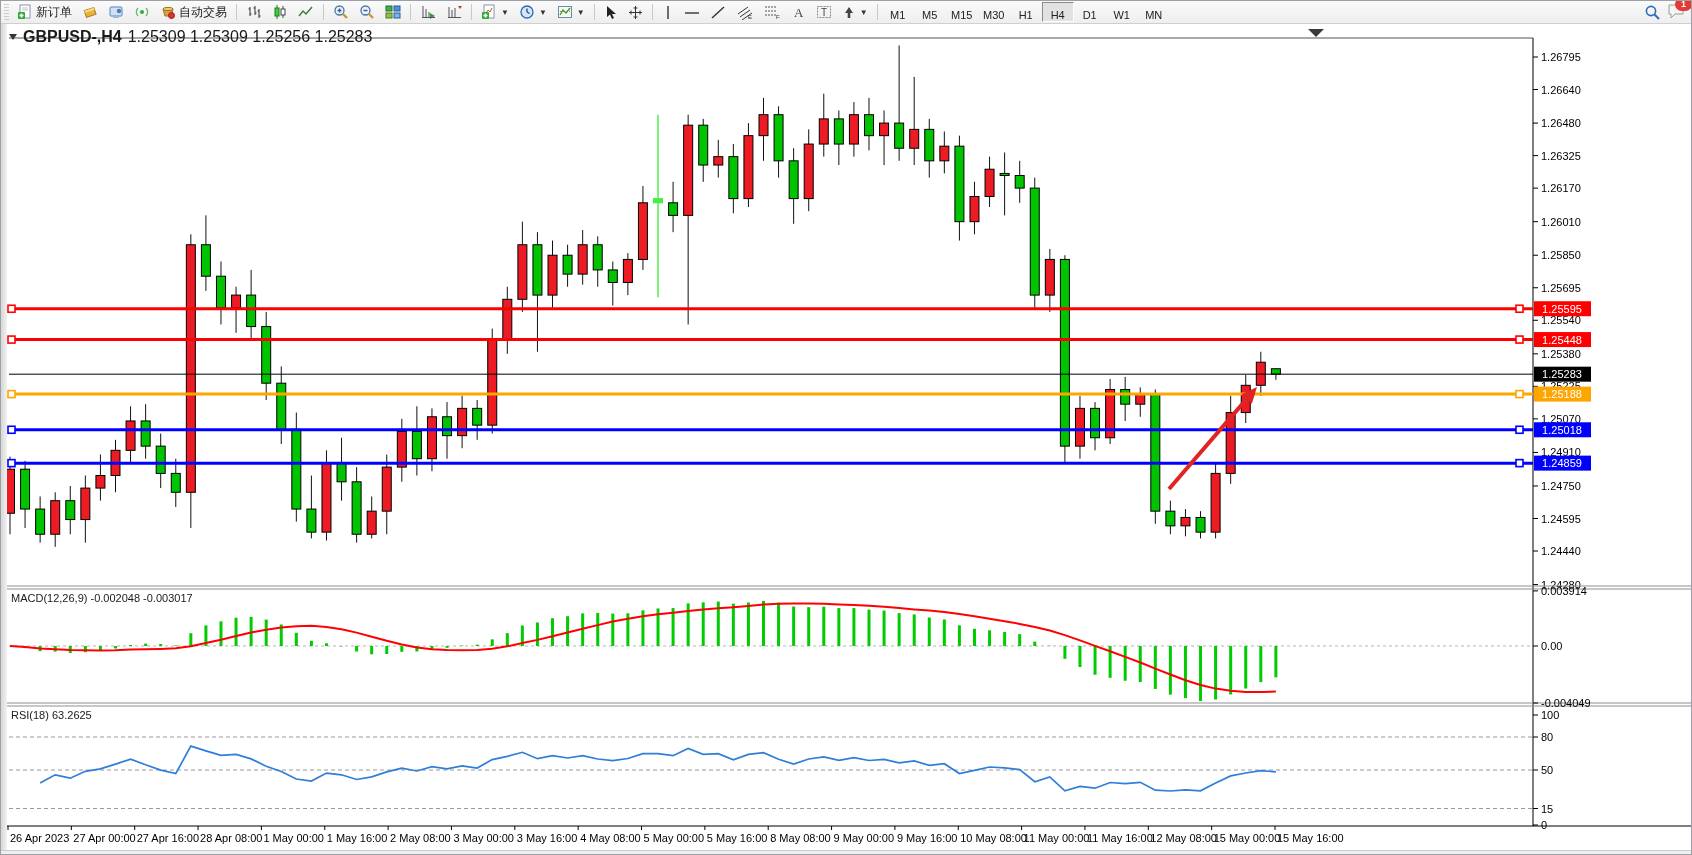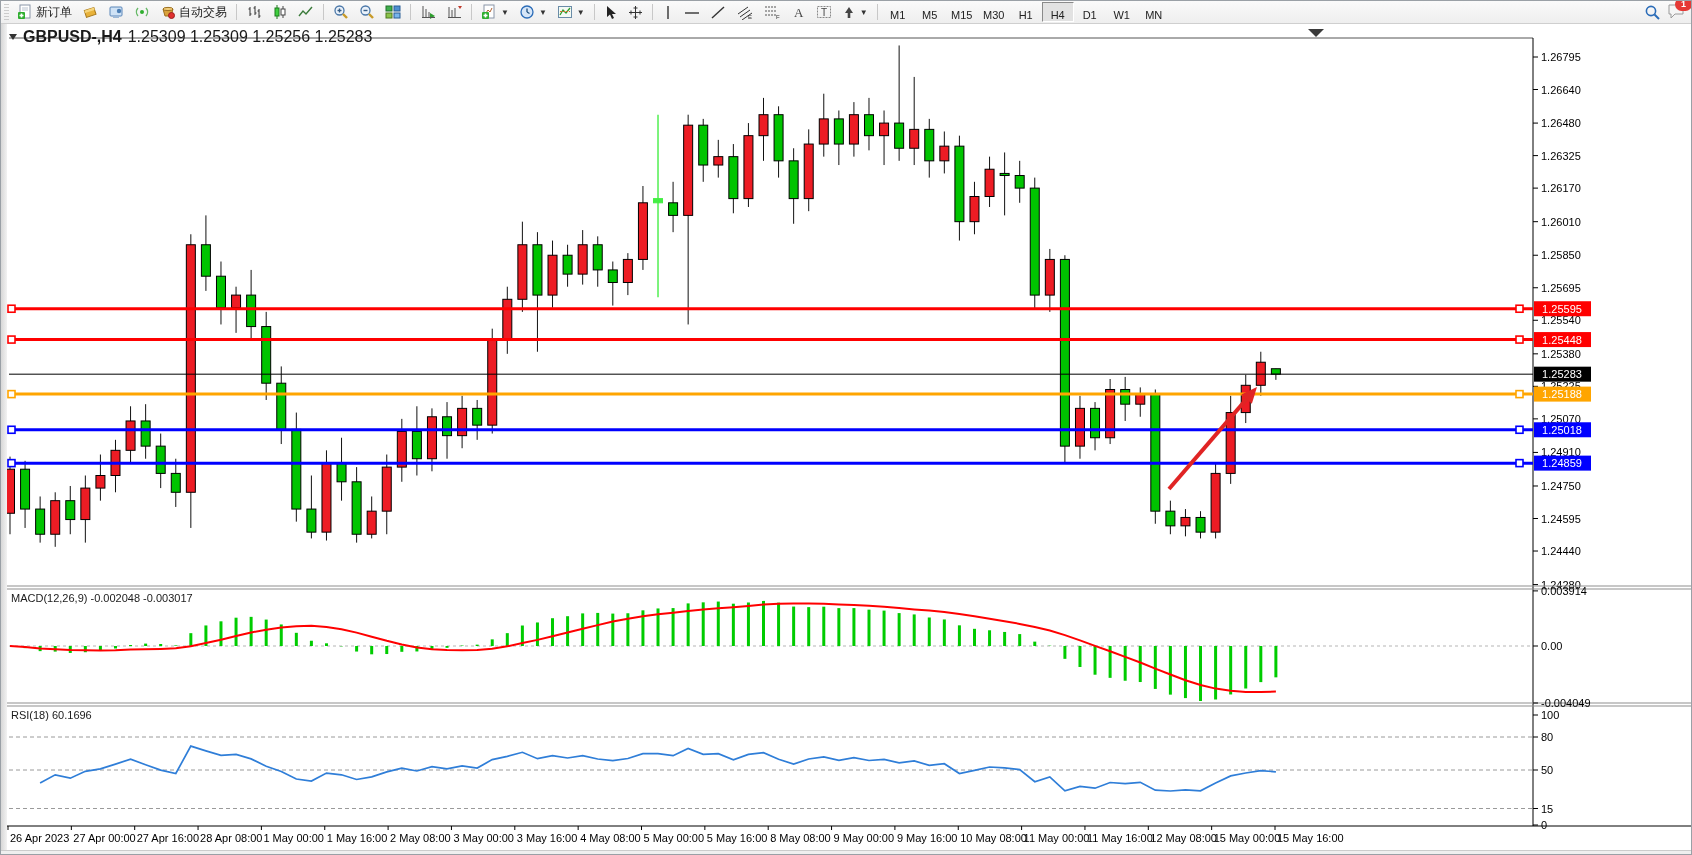--- a/index.html
+++ b/index.html
@@ -285,21 +285,21 @@
     <span id="oct"></span>
     <span>GBPUSD-,H4</span>
     <span style="font-weight:normal;">1.25309 1.25309 1.25256 1.25283</span>
   </div>
   <div class="pane-label" style="top:591px;">
     <span>MACD(12,26,9)</span>
     <span>-0.002048 -0.003017</span>
   </div>
   <div class="pane-label" style="top:708px;">
     <span>RSI(18)</span>
-    <span>60.1696</span>
+    <span>63.2625</span>
   </div>
 
   <div id="svgwrap">
     <svg id="plot" width="1692" height="855">
         <line x1="8" y1="37" x2="1532" y2="37" stroke="#555"></line>
         <polygon points="1307,28 1323,28 1315,36" fill="#3a3a3a"></polygon>
         <line x1="1532" y1="37" x2="1532" y2="825" stroke="#000"></line>
         <line x1="9" y1="455.6224040276906" x2="9" y2="533.2393538913326" stroke="#111111" stroke-width="1"></line>
         <rect x="4.5" y="468.20893643801014" width="9" height="44.052863436123175" fill="#ED1C24" stroke="#000" stroke-width="1"></rect>
         <line x1="24.07" y1="459.81791483113045" x2="24.07" y2="526.9460876861729" stroke="#111111" stroke-width="1"></line>

